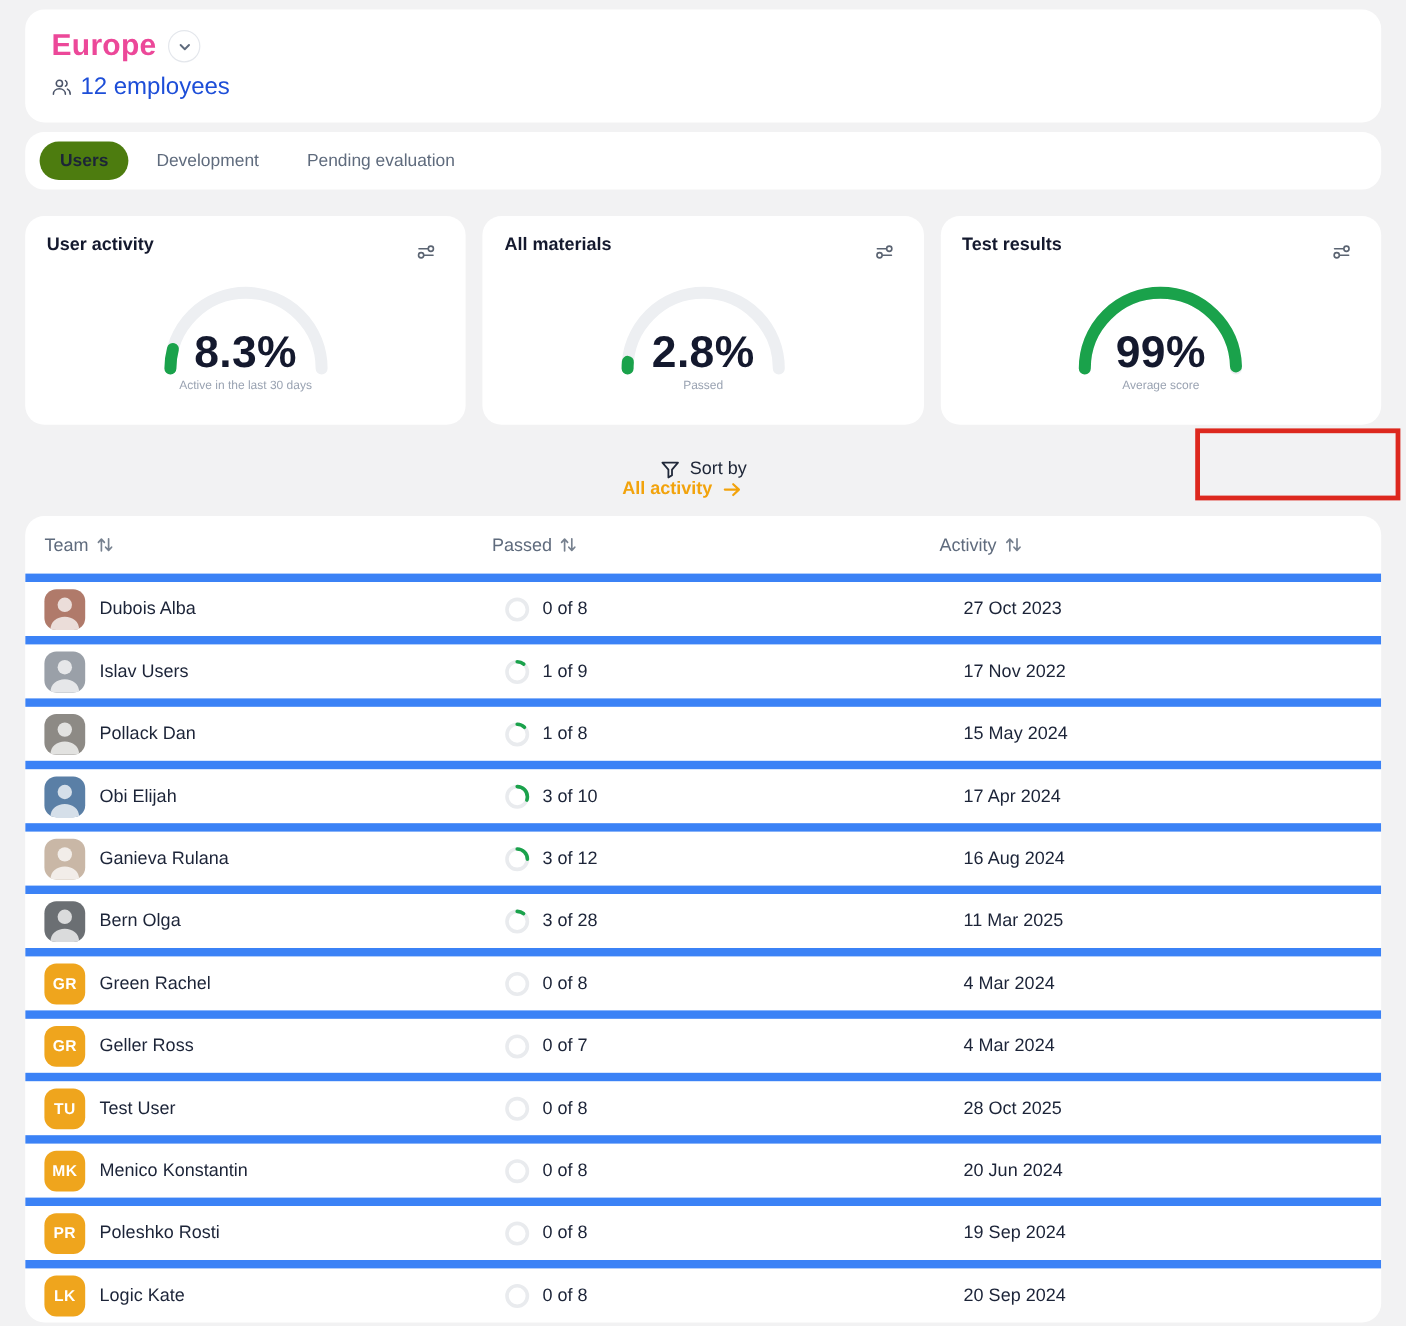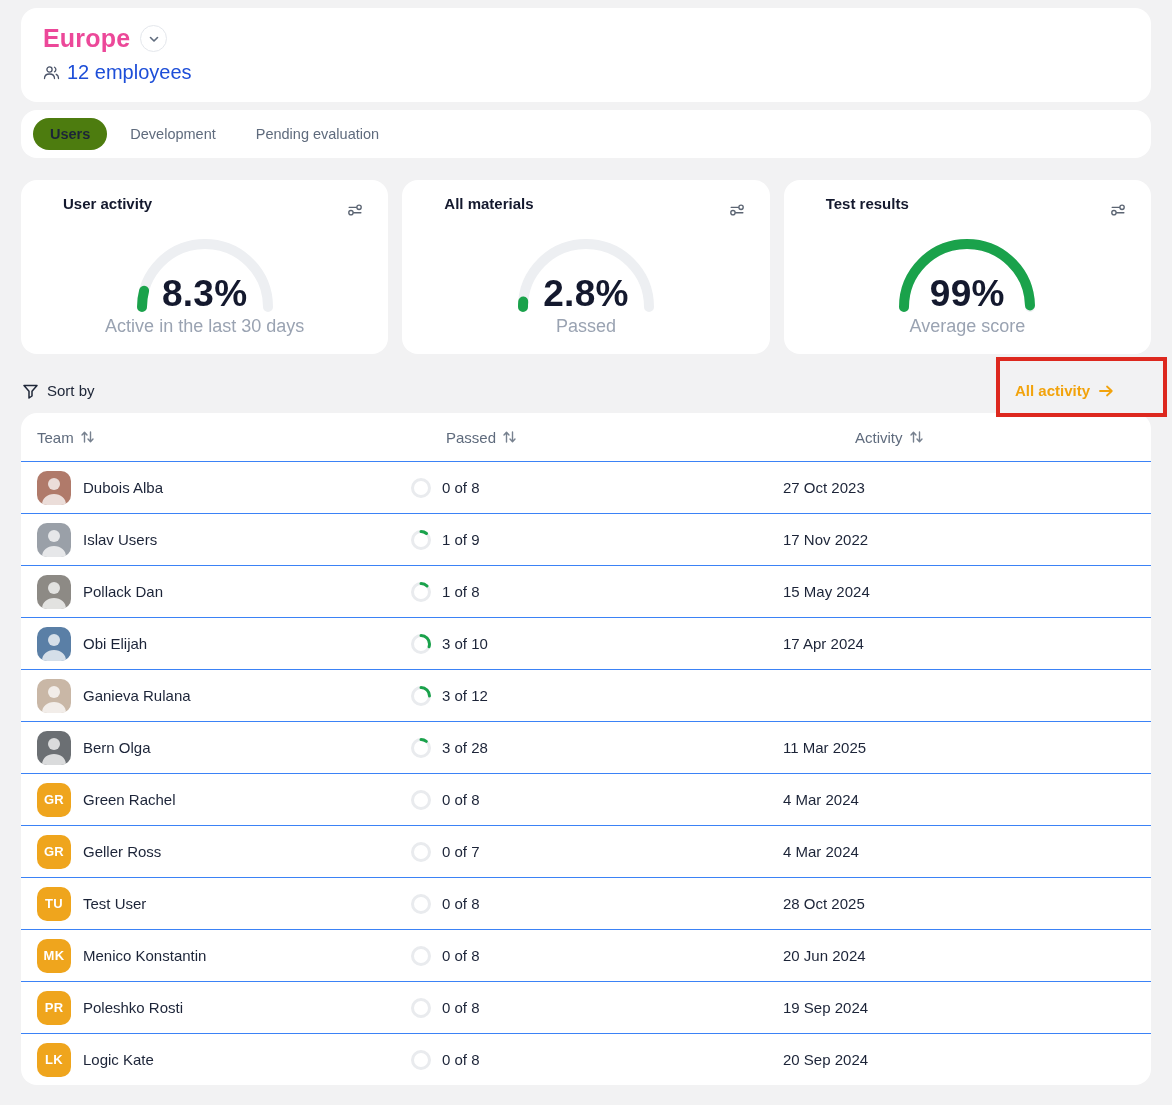--- a/index.html
+++ b/index.html
@@ -29,47 +29,47 @@
   .tabs-card { padding:8px 12px; margin-bottom:22px; display:flex; align-items:center; gap:6px; }
   .tab {
     font-size:14.5px; color:#5f6b7d; padding:8px 17px; border-radius:17px;
     cursor:pointer; white-space:nowrap;
   }
   .tab.active { background:#4d7c0f; color:#1c2438; font-weight:600; }
 
   
   .stats-row { display:grid; grid-template-columns:1fr 1fr 1fr; gap:14px; margin-bottom:28px; }
   .stat-card { height:174px; padding:15px 18px 12px; position:relative; }
-  .stat-head { display:flex; align-items:flex-start; justify-content:space-between;margin-left:24px; }
+  .stat-head { display:flex; align-items:flex-start; justify-content:space-between; }
   .stat-title { font-size:15px; font-weight:700; color:#14192e; }
   .sliders-btn { width:30px; height:30px; border-radius:50%; display:flex; align-items:center; justify-content:center; cursor:pointer; }
   .gauge-wrap { width:150px; margin:4px auto 0; position:relative; }
   .gauge-value {
     position:absolute; left:0; right:0; top:44px; text-align:center;
     font-size:37px; font-weight:600; color:#14192e; letter-spacing:.3px;
   }
-  .stat-caption { text-align:center; font-size:18px; color:#9aa3b2; margin-top:3px; }
-
-  
-  .toolbar { display:flex; align-items:center; justify-content:space-between; margin:0 0 14px; padding:0 1px; }
+  .stat-caption { text-align:center; font-size:10px; color:#9aa3b2; margin-top:3px; }
+
+  
+  .toolbar { display:flex; align-items:center; justify-content:space-between; margin:0 0 14px; padding:0 1px;flex-direction:column; }
   .sort-by { display:flex; align-items:center; gap:8px; font-size:15px; color:#202839; cursor:pointer; }
   .all-emp {
     display:flex; align-items:center; gap:8px; font-size:15px; font-weight:600;
     color:#f2a30c; cursor:pointer; padding-right:36px;
   }
 
   
   .table-card { overflow:hidden; margin-bottom:22px; }
   .t-header, .t-row {
     display:grid; grid-template-columns:373px 373px 1fr;
     align-items:center; padding:0 16px;
   }
-  .t-header { height:48px; color:#5f6b7d; font-size:15px;gap:36px; }
+  .t-header { height:48px; color:#5f6b7d; font-size:15px; }
   .th { display:flex; align-items:center; gap:6px; cursor:pointer; }
-  .t-row { height:52px; border-top:1px solid #3b82f6; font-size:15px; color:#1c2438; }
+  .t-row { height:52px; border-top:7px solid #3b82f6; font-size:15px; color:#1c2438;gap:10px; }
   .team-cell { display:flex; align-items:center; gap:12px; }
   .avatar {
     width:34px; height:34px; border-radius:10px; flex:0 0 34px;
     display:flex; align-items:center; justify-content:center; overflow:hidden;
   }
   .avatar.initials { color:#fff; font-size:13px; font-weight:700; letter-spacing:.3px; }
   .passed-cell { display:flex; align-items:center; gap:10px; }
   .ring { width:22px; height:22px; }
   .date-cell { color:#1c2438; }
 
@@ -343,20 +343,21 @@
     </div>
     <div class="passed-cell">
       <span class="ring">
         <svg width="22" height="22" viewBox="0 0 22 22">
           <circle cx="11" cy="11" r="8.5" fill="none" stroke="#e9ebee" stroke-width="3"></circle>
           <circle class="ring-fill" cx="11" cy="11" r="8.5" fill="none" stroke="#1aa24b" stroke-width="3" stroke-linecap="round" transform="rotate(-90 11 11)" stroke-dasharray="13.351768777756622 53.40707511102649"></circle>
         </svg>
       </span>
       <span>3 of 12</span>
     </div>
+    <div class="date-cell">16 Aug 2024</div>
   </div>
 
   <div class="t-row">
     <div class="team-cell">
       <div class="avatar" style="background: rgb(107, 111, 115);">
               <svg width="34" height="34" viewBox="0 0 34 34">
                 <circle cx="17" cy="13" r="6" fill="rgba(255,255,255,0.75)"></circle>
                 <path d="M5 34 c0-7 5.4-11 12-11 s12 4 12 11 z" fill="rgba(255,255,255,0.75)"></path>
               </svg>
             </div>

